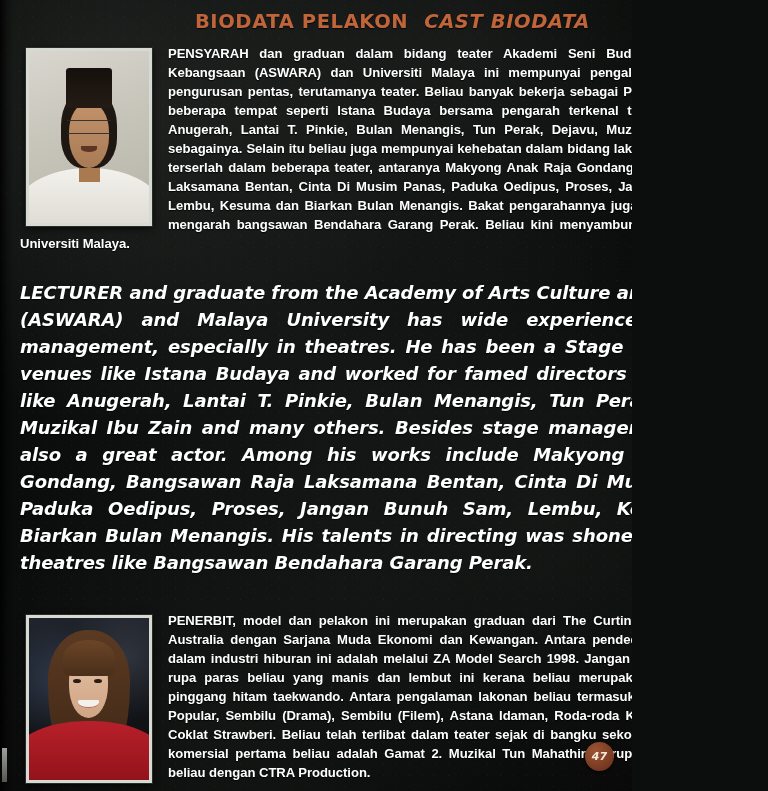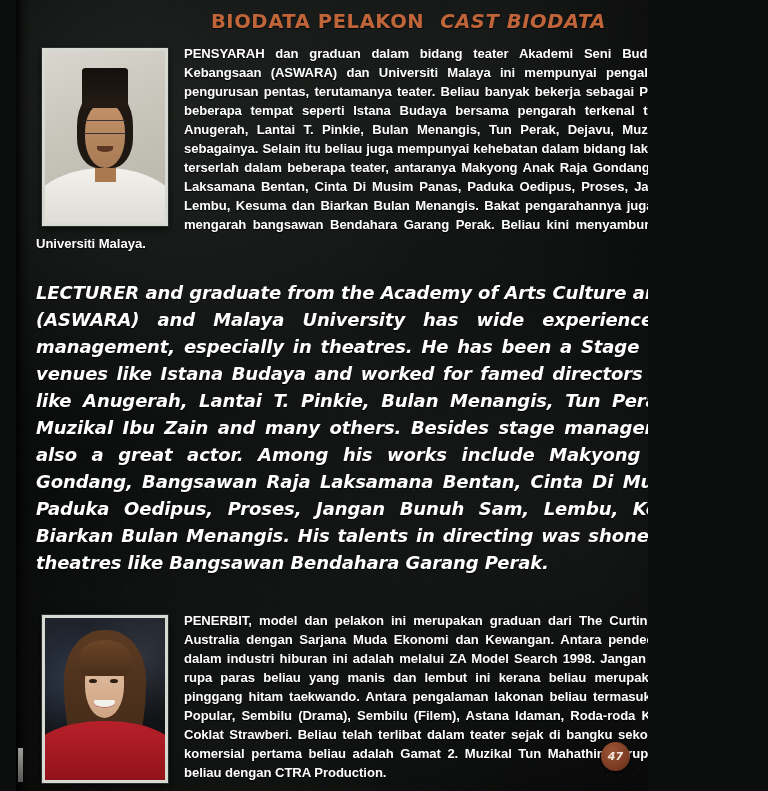--- a/index.html
+++ b/index.html
@@ -21,21 +21,20 @@
     width: 632px;
     height: 791px;
     background:
       radial-gradient(circle at 18% 12%, rgba(48,52,48,0.55) 0%, rgba(0,0,0,0) 38%),
       radial-gradient(circle at 72% 6%,  rgba(40,44,40,0.45) 0%, rgba(0,0,0,0) 32%),
       radial-gradient(circle at 88% 66%, rgba(34,37,34,0.40) 0%, rgba(0,0,0,0) 40%),
       radial-gradient(circle at 35% 92%, rgba(30,34,30,0.40) 0%, rgba(0,0,0,0) 36%),
       radial-gradient(ellipse at 50% 45%, #131614 0%, #0a0c0b 72%, #070807 100%);
     overflow: hidden;
     box-sizing: border-box;
-    margin-left: 16px;
   }
   
   #grain {
     position: absolute;
     inset: 0;
     pointer-events: none;
     opacity: .30;
     background-image:
       radial-gradient(rgba(150,160,150,.30) .6px, transparent .7px),
       radial-gradient(rgba(120,130,125,.22) .5px, transparent .6px);

